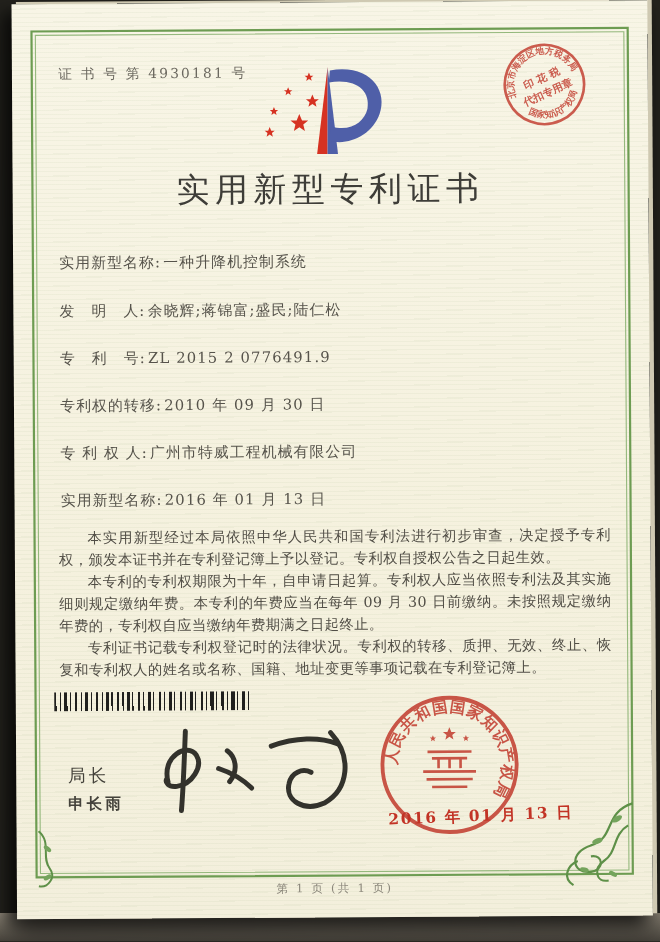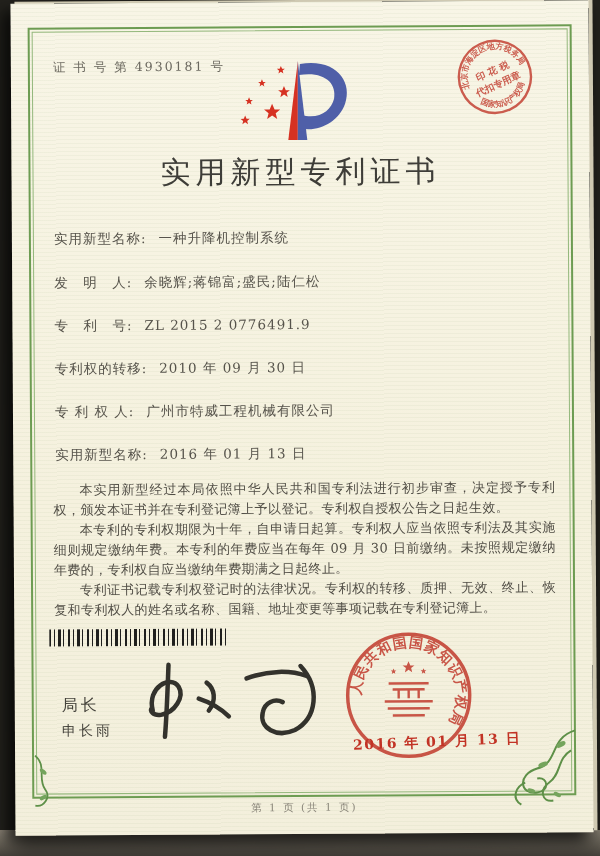--- a/index.html
+++ b/index.html
@@ -20,27 +20,27 @@
     background:repeating-linear-gradient(180deg,rgba(110,145,85,.06) 0 1px,transparent 1px 4px);}
   .frame{position:absolute;left:17px;top:24px;right:17px;bottom:37px;
     border:2px solid #6d9c52;}
   .frame::after{content:"";position:absolute;inset:2px;border:1px solid #94b87c;}
   .cert-no{position:absolute;left:42px;top:56px;font-size:12.5px;color:#6b685f;letter-spacing:2px;}
   .logo{position:absolute;left:225px;top:56px;}
   .tax-stamp{position:absolute;left:438px;top:30px;transform:rotate(-24deg);opacity:.88;}
   .title{position:absolute;left:0;right:0;top:150px;text-align:center;
     font-size:30px;letter-spacing:5px;color:#3e3d38;font-weight:500;}
   .field-row{position:absolute;left:42px;right:40px;font-size:13.5px;color:#56534b;letter-spacing:1px;}
-  .field-label{margin-right:12px;}
+  .field-label{margin-right:2px;}
   .paras{position:absolute;left:40px;right:36px;top:477px;color:#514e46;}
   .paras p{margin:0;font-size:13px;line-height:20px;text-align:justify;text-indent:2em;letter-spacing:.4px;}
   .barcode{position:absolute;left:35px;top:626px;width:178px;height:17px;
     background:repeating-linear-gradient(90deg,#20201e 0 2px,transparent 2px 5px,#20201e 5px 6px,transparent 6px 9px,#20201e 9px 12px,transparent 12px 14px,#20201e 14px 15px,transparent 15px 19px);}
   .signer-title{position:absolute;left:47px;top:692px;font-size:16px;color:#44423b;letter-spacing:3px;}
-  .signer-name{position:absolute;left:47px;top:719px;font-size:14px;color:#44423b;letter-spacing:3px;}
+  .signer-name{position:absolute;left:47px;top:719px;font-size:14px;color:#44423b;letter-spacing:3px;font-weight:bold;}
   .signature{position:absolute;left:108px;top:650px;}
   .seal{position:absolute;left:326px;top:626px;opacity:.92;}
   .seal-date{position:absolute;left:338px;top:732px;font-size:14px;font-weight:bold;
     color:#c23325;letter-spacing:1.5px;transform:rotate(-2deg);}
   .orn-br{position:absolute;left:486px;top:724px;}
   .orn-bl{position:absolute;left:14px;top:750px;}
   .footer{position:absolute;left:0;right:0;top:799px;text-align:center;
     font-size:10.5px;color:#8a867a;letter-spacing:2px;}
   .red{fill:#c5483a;}
   svg text{font-family:"DejaVu Serif","Liberation Serif",serif;}

